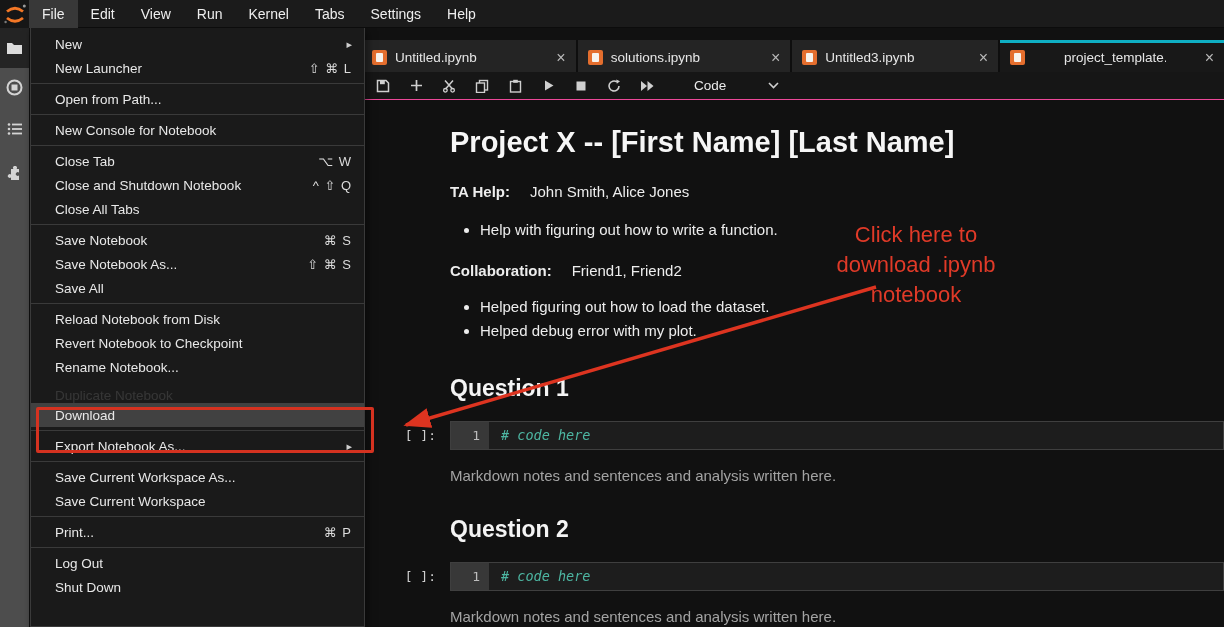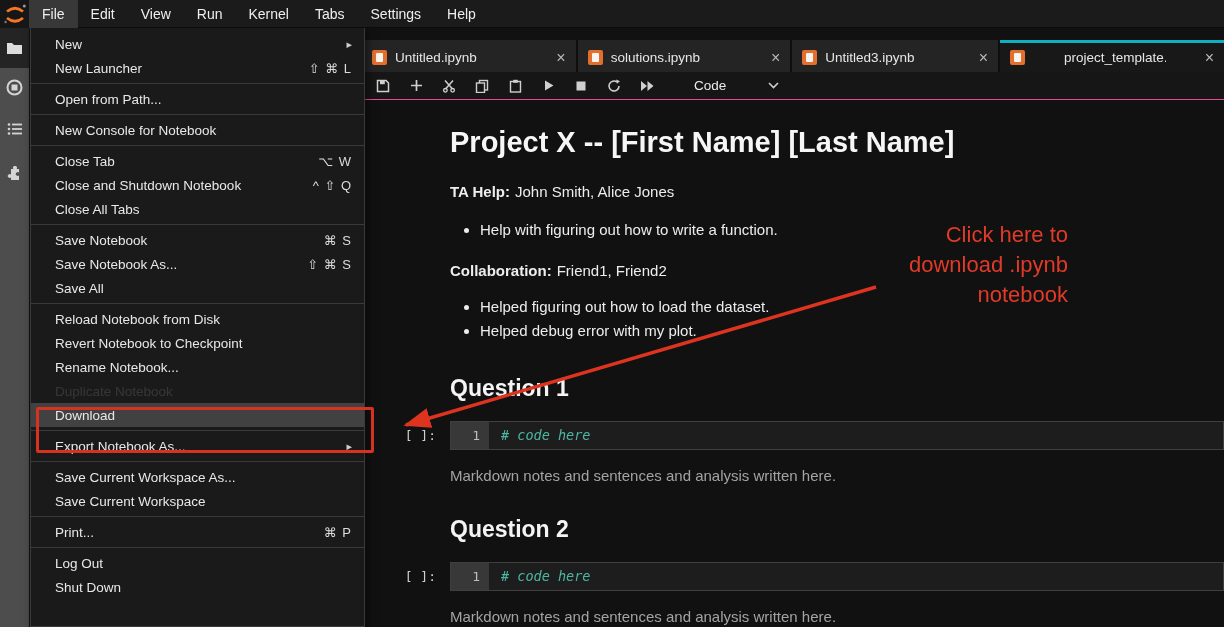--- a/index.html
+++ b/index.html
@@ -19,21 +19,21 @@
   .abicon{position:absolute;left:0;width:29px;height:26px;display:flex;align-items:center;justify-content:center;}
 
   
   .filemenu{position:absolute;left:30px;top:28px;width:335px;height:599px;background:#1a1a1a;
     border:1px solid #3a3a3a;border-top:none;box-sizing:border-box;z-index:40;
     box-shadow:2px 3px 8px rgba(0,0,0,.5);padding-top:4px;}
   .mrow{display:flex;align-items:center;height:24px;padding:0 12px 0 24px;font-size:13.5px;color:#e8e8e8;}
   .mrow .shortcut{margin-left:auto;color:#dcdcdc;font-size:13px;letter-spacing:1px;}
   .mrow .subarrow{margin-left:auto;color:#cfcfcf;font-size:11px;}
   .mrow.highlight{background:#414141;}
-  .mrow.obscured{color:rgba(225,225,225,0.14);}
+  .mrow.obscured{color:rgba(225,225,225,0.14);align-items:flex-end;}
   .msep{border-top:1px solid #3a3a3a;margin:3px 0;height:0;}
 
   
   .dock{position:absolute;left:362px;top:40px;width:862px;height:599px;background:#111;}
   .tabbar{height:32px;background:#0e0e0e;display:flex;}
   .tab{box-sizing:border-box;height:32px;display:flex;align-items:center;padding:0 10px;
     background:#242424;border-top:3px solid transparent;margin-right:2px;font-size:13.5px;color:#e6e6e6;}
   .tab.active{background:#181818;border-top:3px solid #0fafc4;margin-right:0;}
   .nbicon{width:15px;height:15px;background:#e46e2e;border-radius:2px;display:flex;align-items:center;justify-content:center;flex:none;}
   .nbicon .page{width:7px;height:9px;background:#f7f3ee;border-radius:1px;}
@@ -42,38 +42,38 @@
 
   .toolbar{height:27px;background:#161616;border-bottom:1px solid #ec4899;display:flex;align-items:center;padding-left:13px;gap:17px;}
   .tbtn{width:16px;height:16px;display:flex;align-items:center;justify-content:center;}
   .celltype{display:flex;align-items:center;margin-left:22px;font-size:13.5px;color:#ececec;}
   .celltype .chev{margin-left:42px;display:flex;align-items:center;}
 
   .content{position:relative;height:540px;overflow:hidden;background:#111;}
   .h1{margin:26px 0 0 88px;font-size:29px;font-weight:bold;color:#f6f6f6;}
   .pline{margin:24px 0 0 88px;font-size:15px;color:#ededed;}
   .pline .blabel{font-weight:bold;}
-  .pline .bval{margin-left:5px;}
+  .pline .bval{margin-left:20px;}
   ul.blist{margin:18px 0 0 88px;padding-left:30px;color:#ededed;}
   ul.blist li{font-size:15px;line-height:24px;}
   .h2{margin:32px 0 0 88px;font-size:23px;font-weight:bold;color:#f4f4f4;}
   .cellrow{display:flex;margin-top:19px;}
   .prompt{width:88px;flex:none;text-align:right;box-sizing:border-box;padding-right:14px;
     font-family:"DejaVu Sans Mono",monospace;font-size:13px;color:#cfcfcf;line-height:29px;}
   .cellbox{flex:1;display:flex;height:29px;background:#1d1d1d;border:1px solid #3f3f3f;box-sizing:border-box;}
   .gutter{width:38px;flex:none;background:#383838;color:#bdbdbd;text-align:right;padding-right:9px;box-sizing:border-box;
     font-family:"DejaVu Sans Mono",monospace;font-size:13px;line-height:27px;}
   .code{padding-left:12px;font-family:"DejaVu Sans Mono",monospace;font-size:13.5px;font-style:italic;
     color:#4db6a2;line-height:27px;}
   .mdline{margin:17px 0 0 88px;font-size:15px;color:#a3a3a3;}
 
   
   .redbox{position:absolute;left:36px;top:407px;width:338px;height:46px;border:3px solid #d53220;
     border-radius:2px;box-sizing:border-box;z-index:60;}
-  .ann-text{position:absolute;left:828px;top:220px;width:240px;text-align:right;z-index:65;
+  .ann-text{position:absolute;left:796px;top:220px;width:240px;text-align:center;z-index:65;
     font-size:22px;line-height:30px;color:#e03a28;}
   .overlay{position:absolute;left:0;top:0;z-index:62;pointer-events:none;}
 
   svg{display:block;}
 </style>
 </head>
 <body>
 
 <div class="screen">
 

